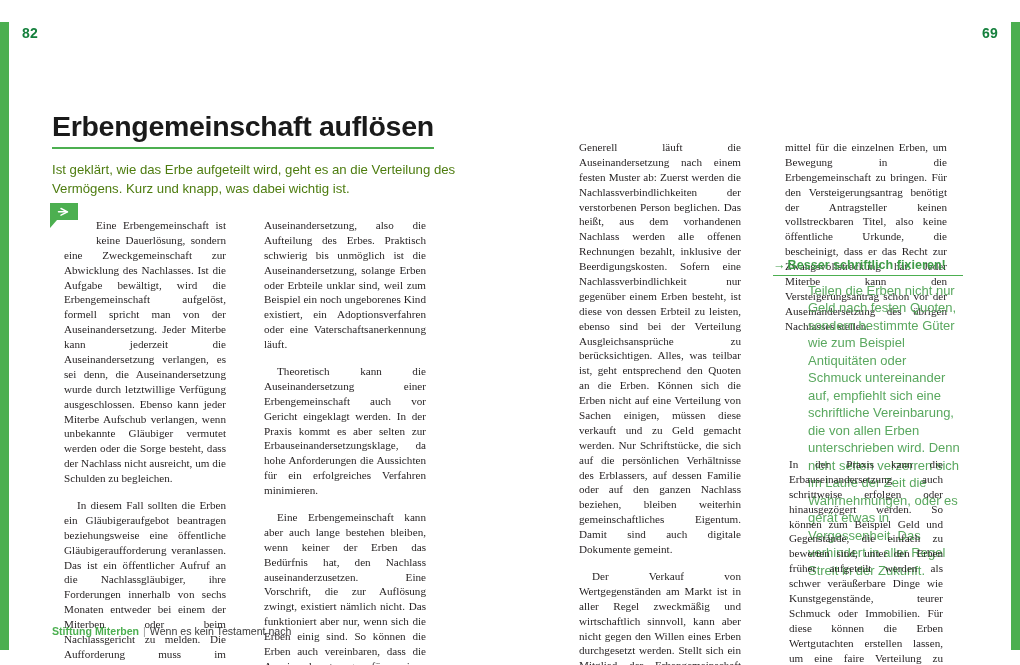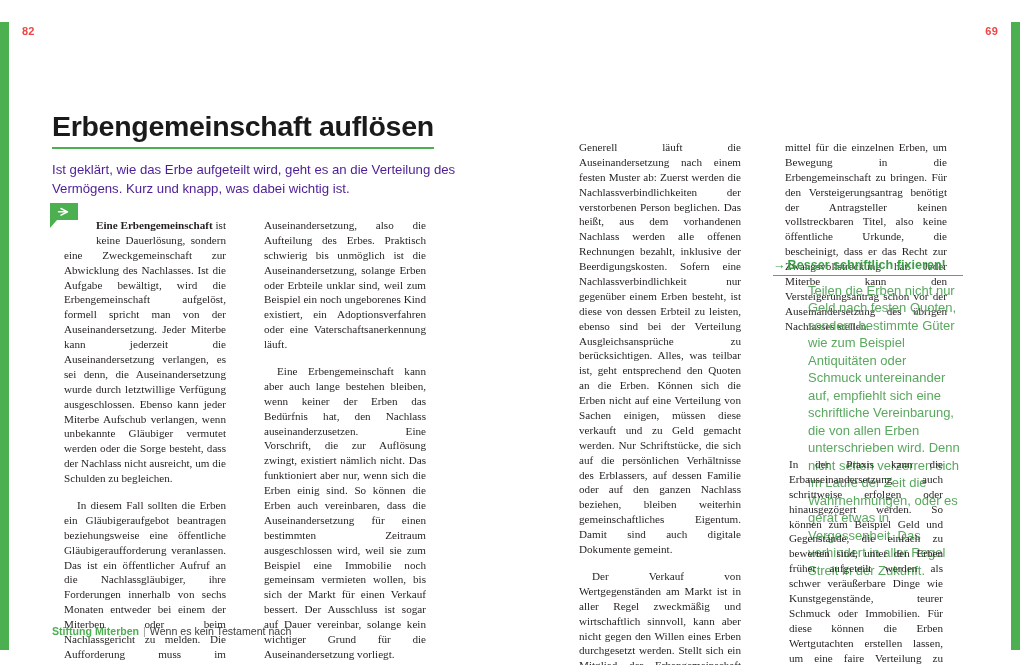--- a/index.html
+++ b/index.html
@@ -25,23 +25,23 @@
     height: 628px;
     background: #4caf50;
   }
   .edge-bar.left  { left: 0px; }
   .edge-bar.right { right: 0px; }
 
   .folio {
     position: absolute;
     top: 25px;
     font-family: "Liberation Sans", "DejaVu Sans", sans-serif;
-    font-size: 11px;
-    font-weight: 700;
-    color: #ef4444;
+    font-size: 14px;
+    font-weight: 700;
+    color: #15803d;
     letter-spacing: 0.2px;
   }
   .folio.left  { left: 22px; }
   .folio.right { right: 22px; }
 
   
   .spread {
     position: absolute;
     left: 0; top: 0;
     width: 1020px;
@@ -74,21 +74,21 @@
     margin: 0;
     padding-bottom: 5px;
     border-bottom: 2.2px solid #4caf50;
     display: inline-block;
   }
   .standfirst {
     margin: 11px 0 0 0;
     font-family: "Liberation Sans", "DejaVu Sans", sans-serif;
     font-size: 13.2px;
     line-height: 1.44;
-    color: #4c1d95;
+    color: #4d7c0f;
     width: 405px;
   }
 
   
   .col {
     position: absolute;
     font-size: 11.15px;
     line-height: 1.335;
     text-align: justify;
     hyphens: manual;
@@ -109,21 +109,21 @@
 
   
   .lead-drop {
     float: left;
     width: 26px;
     height: 22px;
     margin: 1px 6px 0 0;
     shape-outside: inset(0);
   }
   .lead-strong {
-    font-weight: 700;
+    font-weight: 400;
   }
 
   
   .arrow-badge {
     position: absolute;
     left: 50px;
     top: 203px;
     width: 28px;
     height: 26px;
     pointer-events: none;
@@ -216,20 +216,21 @@
     <div class="col col-1">
       <p class="noindent">
         <span class="lead-drop"></span><span class="lead-strong">Eine Erbengemeinschaft</span><span> ist keine Dauerlösung, sondern eine Zweckgemeinschaft zur Abwicklung des Nachlasses. Ist die Aufgabe bewältigt, wird die Erbengemeinschaft aufgelöst, formell spricht man von der Auseinandersetzung. Jeder Miterbe kann jederzeit die Auseinandersetzung verlangen, es sei denn, die Auseinandersetzung wurde durch letztwillige Verfügung ausgeschlossen. Ebenso kann jeder Miterbe Aufschub verlangen, wenn unbekannte Gläubiger vermutet werden oder die Sorge besteht, dass der Nachlass nicht ausreicht, um die Schulden zu begleichen.</span>
       </p>
       <p>In diesem Fall sollten die Erben ein Gläubigeraufgebot beantragen beziehungsweise eine öffentliche Gläubigeraufforderung veranlassen. Das ist ein öffentlicher Aufruf an die Nachlassgläubiger, ihre Forderungen innerhalb von sechs Monaten entweder bei einem der Miterben oder beim Nachlassgericht zu melden. Die Aufforderung muss im Bundesanzeiger und an einer oder mehreren vom Nachlassgericht bestimmten Stellen – wie der Gerichtstafel oder einem elektronischen Informations- und Kommunikationssystem – veröffentlicht werden.</p>
 
     </div>
 
     <div class="col col-2">
       <p class="noindent">Auseinandersetzung, also die Aufteilung des Erbes. Praktisch schwierig bis unmöglich ist die Auseinandersetzung, solange Erben oder Erbteile unklar sind, weil zum Beispiel ein noch ungeborenes Kind existiert, ein Adoptionsverfahren oder eine Vaterschaftsanerkennung läuft.</p>
+      <p>Theoretisch kann die Auseinandersetzung einer Erbengemeinschaft auch vor Gericht eingeklagt werden. In der Praxis kommt es aber selten zur Erbauseinandersetzungsklage, da hohe Anforderungen die Aussichten für ein erfolgreiches Verfahren minimieren.</p>
       <p>Eine Erbengemeinschaft kann aber auch lange bestehen bleiben, wenn keiner der Erben das Bedürfnis hat, den Nachlass auseinanderzusetzen. Eine Vorschrift, die zur Auflösung zwingt, existiert nämlich nicht. Das funktioniert aber nur, wenn sich die Erben einig sind. So können die Erben auch vereinbaren, dass die Auseinandersetzung für einen bestimmten Zeitraum ausgeschlossen wird, weil sie zum Beispiel eine Immobilie noch gemeinsam vermieten wollen, bis sich der Markt für einen Verkauf bessert. Der Ausschluss ist sogar auf Dauer vereinbar, solange kein wichtiger Grund für die Auseinandersetzung vorliegt.</p>
     </div>
 
     <div class="footer">
       <span class="brand">Stiftung Miterben</span><span class="sep">|</span><span>Wenn es kein Testament nach</span>
     </div>
 
   </div>
 
   <div class="page recto"></div>

